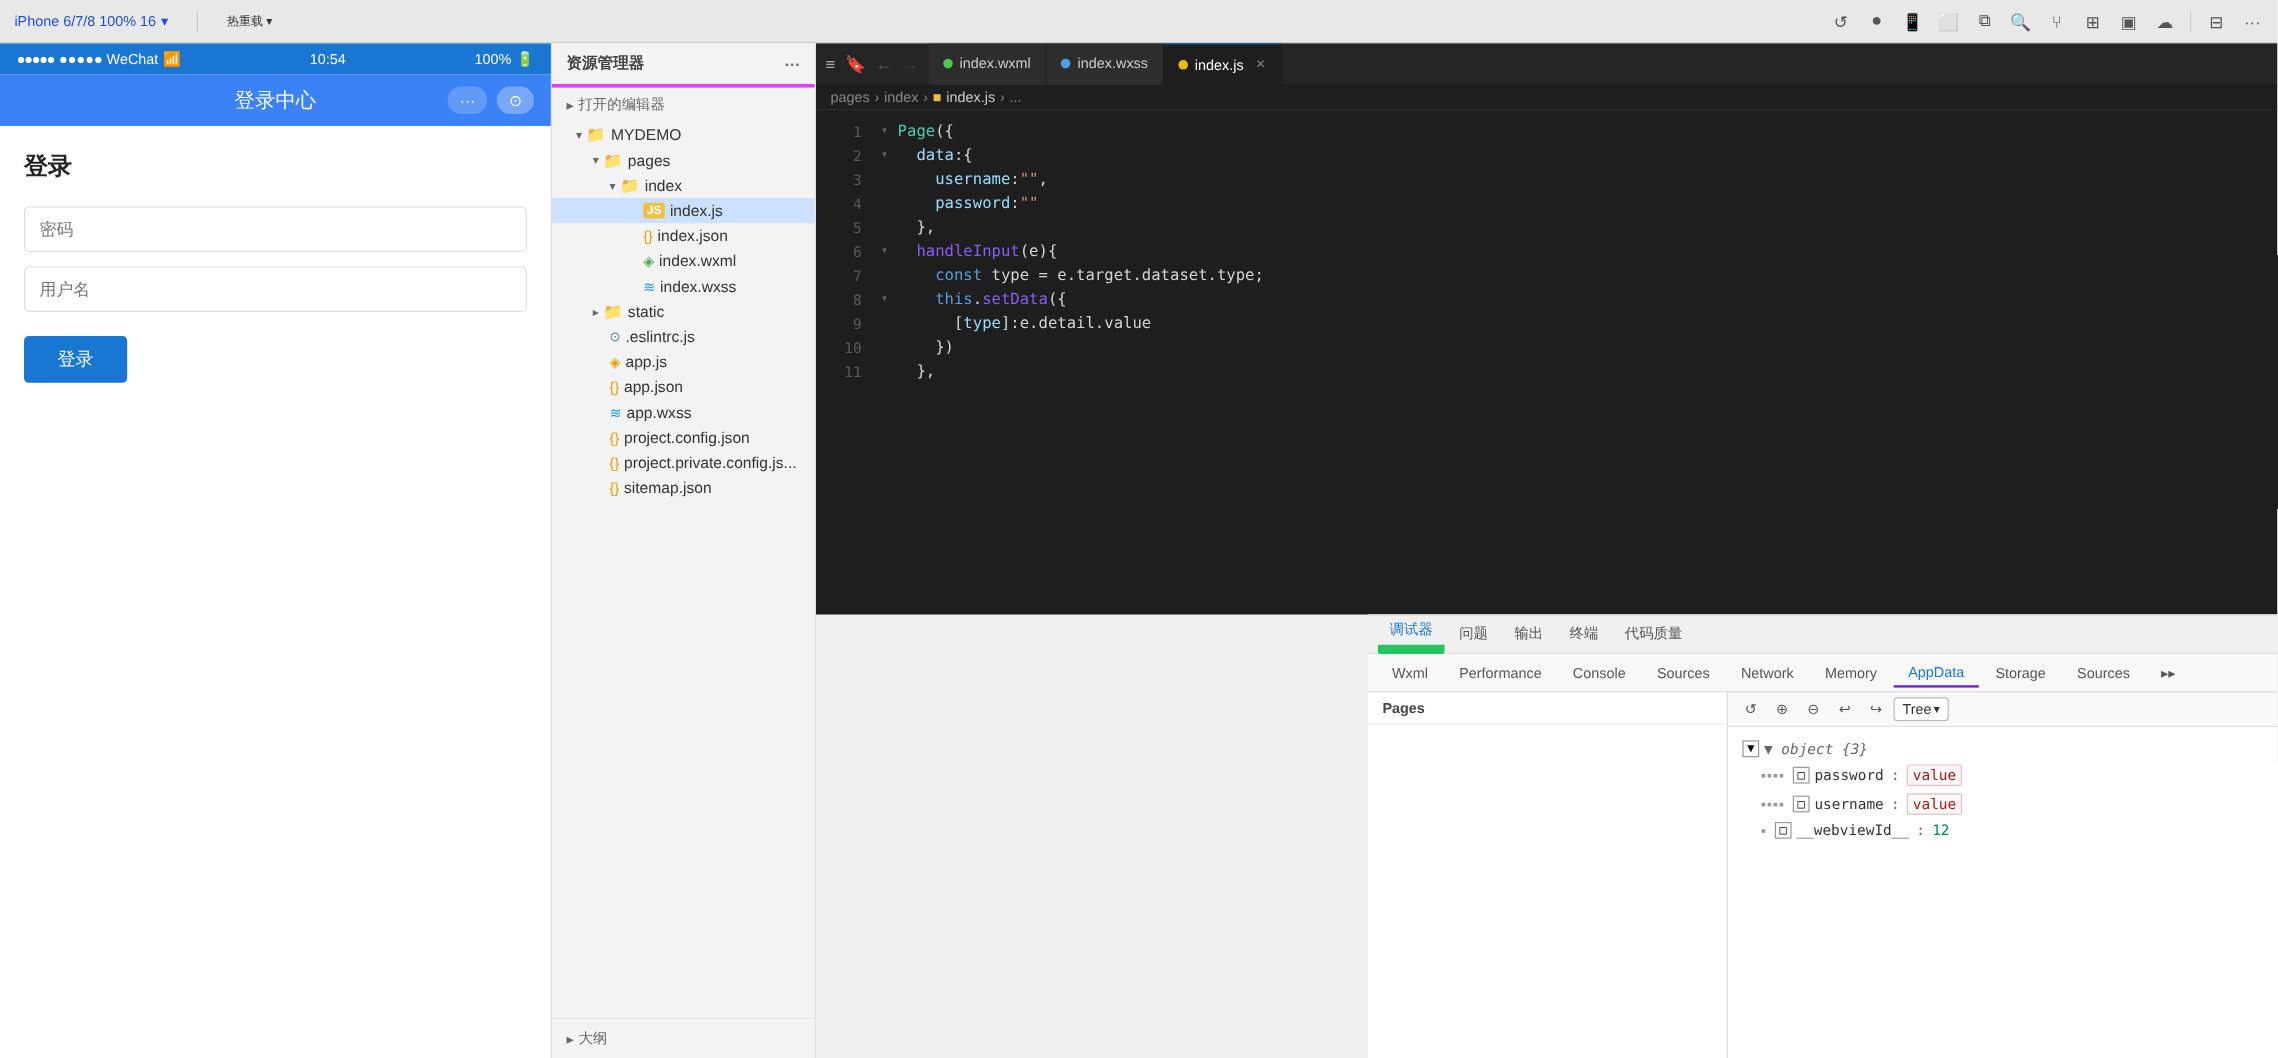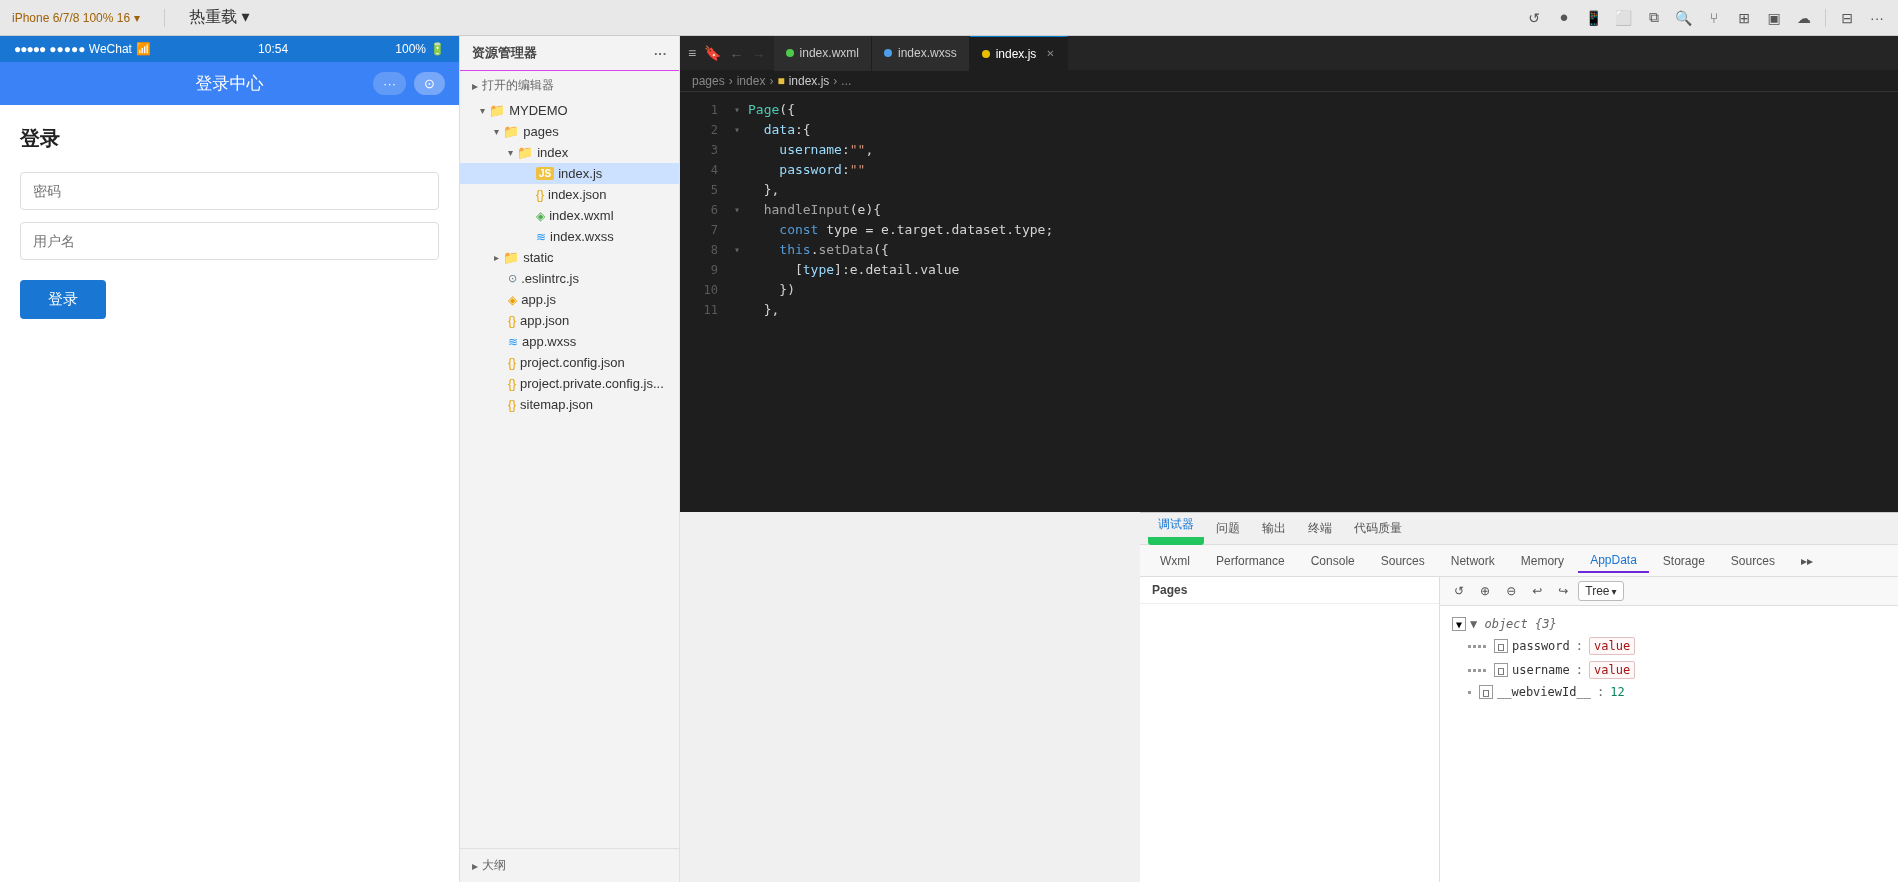--- a/index.html
+++ b/index.html
@@ -11,21 +11,21 @@
       background: #e8e8e8;
       display: flex;
       align-items: center;
       padding: 0 12px;
       gap: 16px;
       border-bottom: 1px solid #ccc;
       flex-shrink: 0;
     }
     .device-selector {
       font-size: 12px;
-      color: #a16207;
+      color: #1d4ed8;
       display: flex;
       align-items: center;
       gap: 4px;
     }
     .toolbar-icons {
       display: flex;
       align-items: center;
       gap: 12px;
       margin-left: auto;
     }
@@ -128,21 +128,21 @@
       overflow: hidden;
     }
     .explorer-header {
       display: flex;
       align-items: center;
       justify-content: space-between;
       padding: 8px 12px;
       font-size: 13px;
       font-weight: 600;
       color: #444;
-      border-bottom: 1px solid #d946ef;
+      border-bottom: 3px solid #d946ef;
     }
     .explorer-section-title {
       padding: 6px 12px;
       font-size: 12px;
       color: #666;
       cursor: pointer;
       display: flex;
       align-items: center;
       gap: 4px;
     }
@@ -249,21 +249,21 @@
       margin-right: 16px;
       user-select: none;
       font-size: 12px;
       flex-shrink: 0;
     }
     .line-content { color: #d4d4d4; white-space: pre; }
     .kw { color: #569cd6; }
     .kw2 { color: #4ec9b0; }
     .str { color: #ce9178; }
     .prop { color: #9cdcfe; }
-    .func { color: #a3a3a3; margin-top: 36px; }
+    .func { color: #8b5cf6; margin-top: 36px; }
     .punc { color: #d4d4d4; }
     .collapse-arrow { color: #666; font-size: 10px; width: 14px; flex-shrink: 0; }
 
     
     .devtools {
       position: absolute;
       bottom: 0;
       left: 460px;
       right: 0;
       height: 370px;
@@ -383,21 +383,21 @@
   </style>
 </head>
 <body>
 
 <div class="top-toolbar">
   <span class="device-selector">
     <span>iPhone 6/7/8 100% 16</span>
     <span>▾</span>
   </span>
   <span style="width:1px;height:18px;background:#ccc;margin:0 8px"></span>
-  <span style="font-size:16px;color:#333;cursor:pointer;">热重载 ▾</span>
+  <span style="font-size:10px;color:#333;cursor:pointer;">热重载 ▾</span>
   <div class="toolbar-icons">
     <span class="toolbar-icon">↺</span>
     <span class="toolbar-icon">⏺</span>
     <span class="toolbar-icon">📱</span>
     <span class="toolbar-icon">⬜</span>
     <span class="toolbar-icon">⧉</span>
     <span class="toolbar-icon">🔍</span>
     <span class="toolbar-icon">⑂</span>
     <span class="toolbar-icon">⊞</span>
     <span class="toolbar-icon">▣</span>

